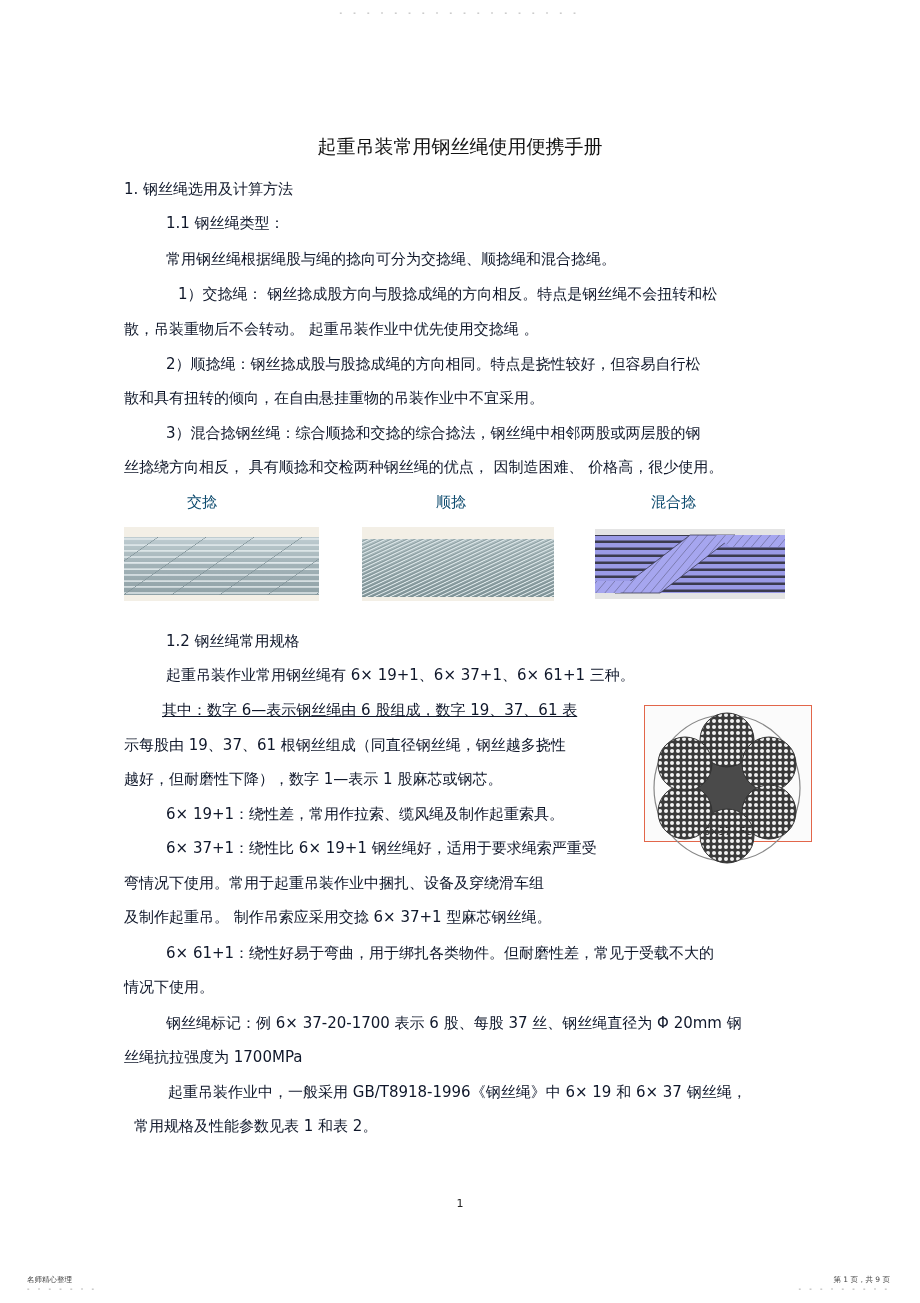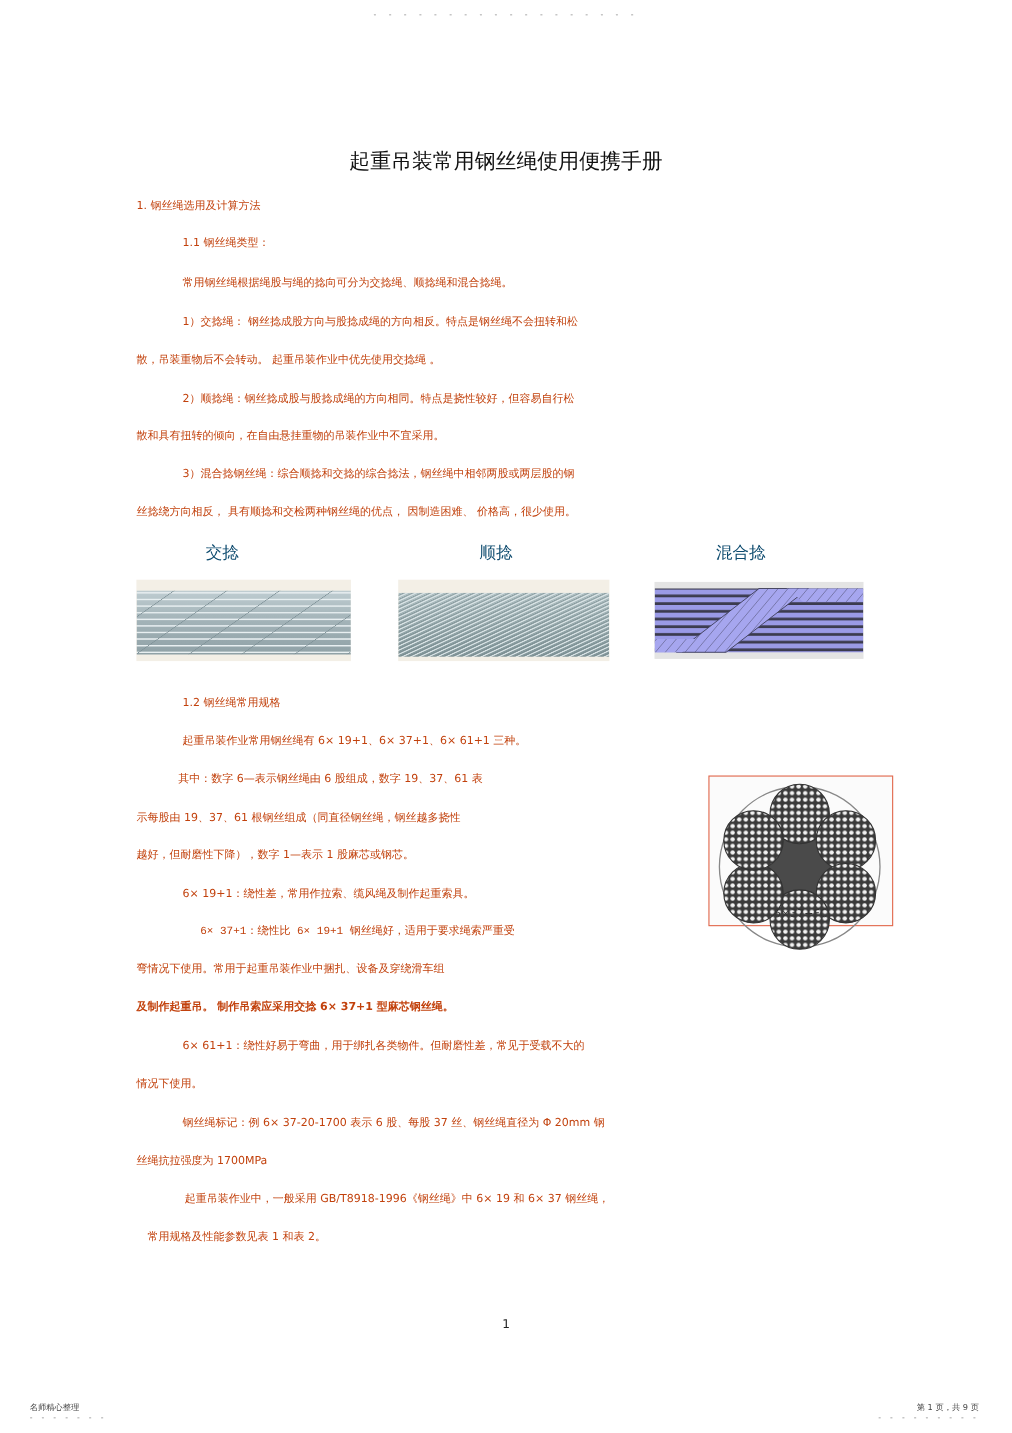--- a/index.html
+++ b/index.html
@@ -14,21 +14,21 @@
   }
   .dots {
     font-size: 7px; color: #777; letter-spacing: 4.5px; line-height: 8px;
   }
   .hdr-top .dots { margin-top: 1px; }
   .title {
     position: absolute; top: 134px; left: 0; width: 920px; text-align: center;
     font-size: 19px; color: #111;
   }
   .line {
-    position: absolute; font-size: 10px; white-space: nowrap; color: #c2410c;
+    position: absolute; font-size: 15px; white-space: nowrap; color: #0f172a;
   }
   .caption { position: absolute; font-size: 15px; color: #0c4a6e; }
   .photo {
     position: absolute; overflow: hidden;
   }
   .diagram-box {
     position: absolute; left: 644px; top: 705px; width: 168px; height: 137px;
     border: 1.5px solid #e2664a; background: #fbfbfb; box-sizing: border-box;
   }
   .page-num {
@@ -48,21 +48,21 @@
 <div class="hdr-top">
   <div class="dots">- - - - - - - - - - - - - - - - - -</div>
 </div>
 
 <div class="title">起重吊装常用钢丝绳使用便携手册</div>
 
 <div class="line" style="top:180px; left:124px;">1.  钢丝绳选用及计算方法</div>
 <div class="line" style="top:214px; left:166px;">1.1   钢丝绳类型：</div>
 <div class="line" style="top:250px; left:166px;">常用钢丝绳根据绳股与绳的捻向可分为交捻绳、顺捻绳和混合捻绳。</div>
 
-<div class="line" style="top:285px; left:166px;">1）交捻绳： 钢丝捻成股方向与股捻成绳的方向相反。特点是钢丝绳不会扭转和松</div>
+<div class="line" style="top:285px; left:178px;">1）交捻绳： 钢丝捻成股方向与股捻成绳的方向相反。特点是钢丝绳不会扭转和松</div>
 <div class="line" style="top:320px; left:124px;">散，吊装重物后不会转动。   起重吊装作业中优先使用交捻绳    。</div>
 
 <div class="line" style="top:355px; left:166px;">2）顺捻绳：钢丝捻成股与股捻成绳的方向相同。特点是挠性较好，但容易自行松</div>
 <div class="line" style="top:389px; left:124px;">散和具有扭转的倾向，在自由悬挂重物的吊装作业中不宜采用。</div>
 
 <div class="line" style="top:424px; left:166px;">3）混合捻钢丝绳：综合顺捻和交捻的综合捻法，钢丝绳中相邻两股或两层股的钢</div>
 <div class="line" style="top:458px; left:124px;">丝捻绕方向相反， 具有顺捻和交检两种钢丝绳的优点，   因制造困难、 价格高，很少使用。</div>
 
 <div class="caption" style="top:493px; left:187px;">交捻</div>
 <div class="caption" style="top:493px; left:436px;">顺捻</div>
@@ -130,28 +130,28 @@
     </defs>
     <rect x="0" y="6" width="190" height="58" fill="url(#p3h)"></rect>
     <path d="M20 64 L95 6 L140 6 L65 64 Z" fill="url(#p3d)" stroke="#3c3c55" stroke-width="0.8"></path>
     <path d="M120 6 L190 6 L190 18 L135 18 Z" fill="url(#p3d)"></path>
     <path d="M0 52 L40 52 L25 64 L0 64 Z" fill="url(#p3d)"></path>
   </svg>
 </div>
 
 <div class="line" style="top:632px; left:166px;">1.2   钢丝绳常用规格</div>
 <div class="line" style="top:666px; left:166px;">起重吊装作业常用钢丝绳有    6× 19+1、6× 37+1、6× 61+1 三种。</div>
-<div class="line" style="top:701px; left:162px;">其中：数字  6—表示钢丝绳由   6 股组成，数字  19、37、61 表</div>
+<div class="line" style="top:701px; left:162px;text-decoration:underline;">其中：数字  6—表示钢丝绳由   6 股组成，数字  19、37、61 表</div>
 <div class="line" style="top:736px; left:124px;">示每股由  19、37、61 根钢丝组成（同直径钢丝绳，钢丝越多挠性</div>
 <div class="line" style="top:770px; left:124px;">越好，但耐磨性下降），数字    1—表示  1 股麻芯或钢芯。</div>
 
 <div class="line" style="top:805px; left:166px;">6× 19+1：绕性差，常用作拉索、缆风绳及制作起重索具。</div>
-<div class="line" style="top:839px; left:182px;font-family:Liberation Mono, monospace;">6× 37+1：绕性比  6× 19+1 钢丝绳好，适用于要求绳索严重受</div>
+<div class="line" style="top:839px; left:166px;">6× 37+1：绕性比  6× 19+1 钢丝绳好，适用于要求绳索严重受</div>
 <div class="line" style="top:874px; left:124px;">弯情况下使用。常用于起重吊装作业中捆扎、设备及穿绕滑车组</div>
-<div class="line" style="top:908px; left:124px;font-weight:bold;">及制作起重吊。  制作吊索应采用交捻    6× 37+1 型麻芯钢丝绳。</div>
+<div class="line" style="top:908px; left:124px;">及制作起重吊。  制作吊索应采用交捻    6× 37+1 型麻芯钢丝绳。</div>
 
 <div class="line" style="top:944px; left:166px;">6× 61+1：绕性好易于弯曲，用于绑扎各类物件。但耐磨性差，常见于受载不大的</div>
 <div class="line" style="top:978px; left:124px;">情况下使用。</div>
 
 <div class="line" style="top:1014px; left:166px;">钢丝绳标记：例   6× 37-20-1700  表示 6 股、每股  37 丝、钢丝绳直径为  Φ 20mm  钢</div>
 <div class="line" style="top:1048px; left:124px;">丝绳抗拉强度为    1700MPa</div>
 
 <div class="line" style="top:1083px; left:168px;">起重吊装作业中，一般采用     GB/T8918-1996《钢丝绳》中  6× 19 和 6× 37 钢丝绳，</div>
 <div class="line" style="top:1117px; left:134px;text-align:center;">常用规格及性能参数见表    1  和表  2。</div>
 

